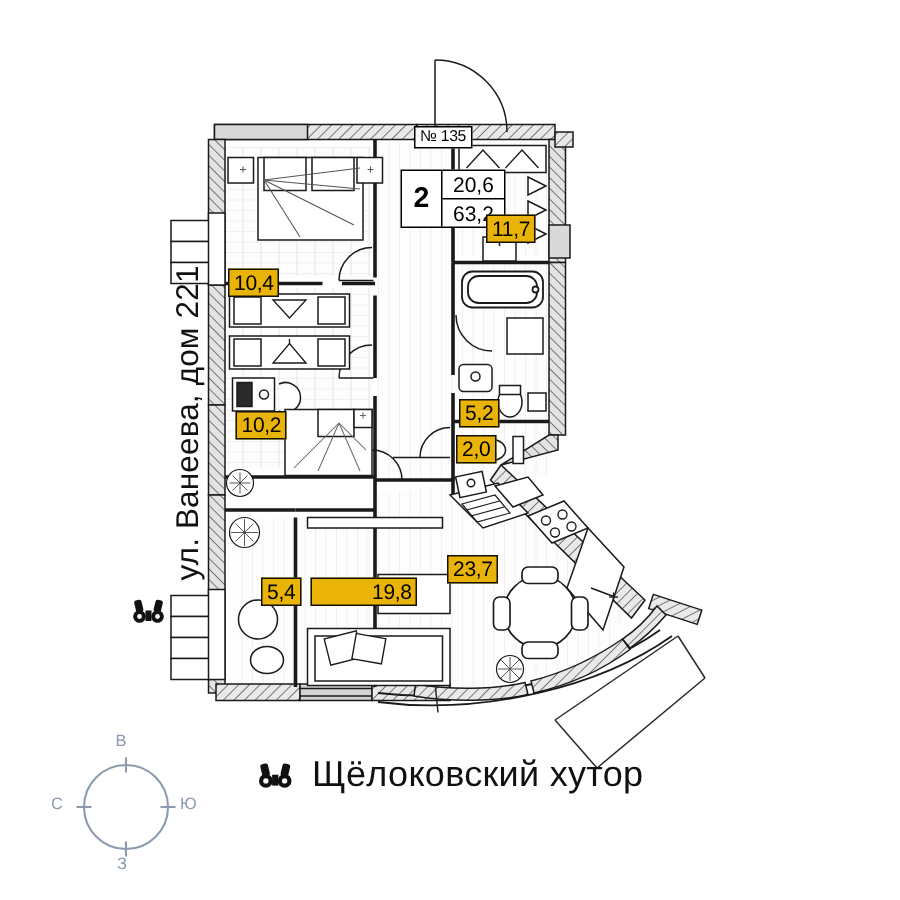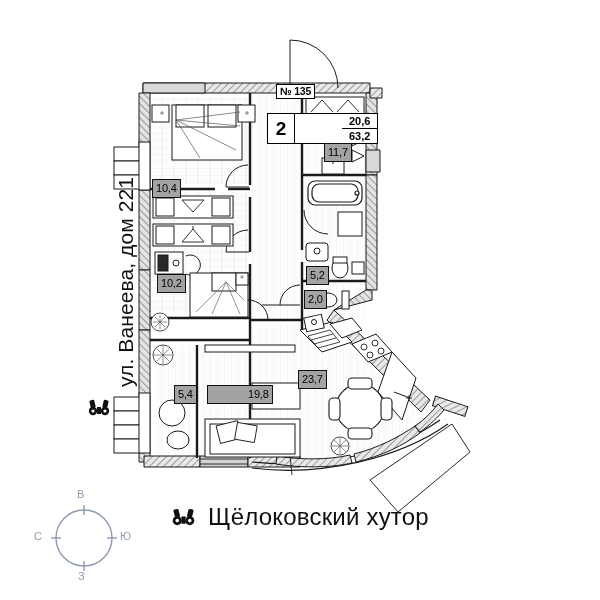--- a/index.html
+++ b/index.html
@@ -37,50 +37,50 @@
   .c-e{left:84px;top:40px;}
   .c-s{left:42px;top:80px;}
   .c-w{left:-2px;top:40px;}
 
   
   .plan-svg{position:absolute;left:0;top:0;width:600px;height:600px;}
 
   
   .tag{
     position:absolute;
-    background:#a3a3a3;
+    background:#eab308;
     border:1px solid #111;
-    font-size:11px; line-height:14px;
+    font-size:14px; line-height:14px;
     padding:1px 3px 2px 3px;
     color:#000; white-space:nowrap;
     letter-spacing:-0.2px;
   }
 
   
   .info-box{
     position:absolute; left:267px; top:113px;
     display:flex; align-items:stretch;
     border:1.7px solid #000; background:#fff;
   }
   .info-rooms{
     display:flex;align-items:center;justify-content:center;
     width:26px; font-size:19px; font-weight:700; color:#000;
     border-right:1.7px solid #000;
   }
   .info-areas{display:flex;flex-direction:column;}
   .info-areas span{
-    font-size:11px;font-weight:700;text-align:center;
-    padding:1px 7px;color:#000;margin-left:47px;
+    font-size:14px;font-weight:400;text-align:center;
+    padding:1px 7px;color:#000;
   }
   .info-areas span:first-child{border-bottom:1.7px solid #000;}
 
   .apt-no{
     position:absolute; left:276px; top:84px;
     border:1.6px solid #000; background:#fff;
-    font-size:10.5px; font-weight:700; padding:0px 3px 1px;
+    font-size:10.5px; font-weight:400; padding:0px 3px 1px;
     color:#000; letter-spacing:-0.2px;
   }
 </style>
 </head>
 <body>
 
 <div id="floorplan-root">
 
   <svg class="plan-svg" viewBox="0 0 600 600">
     <defs>

